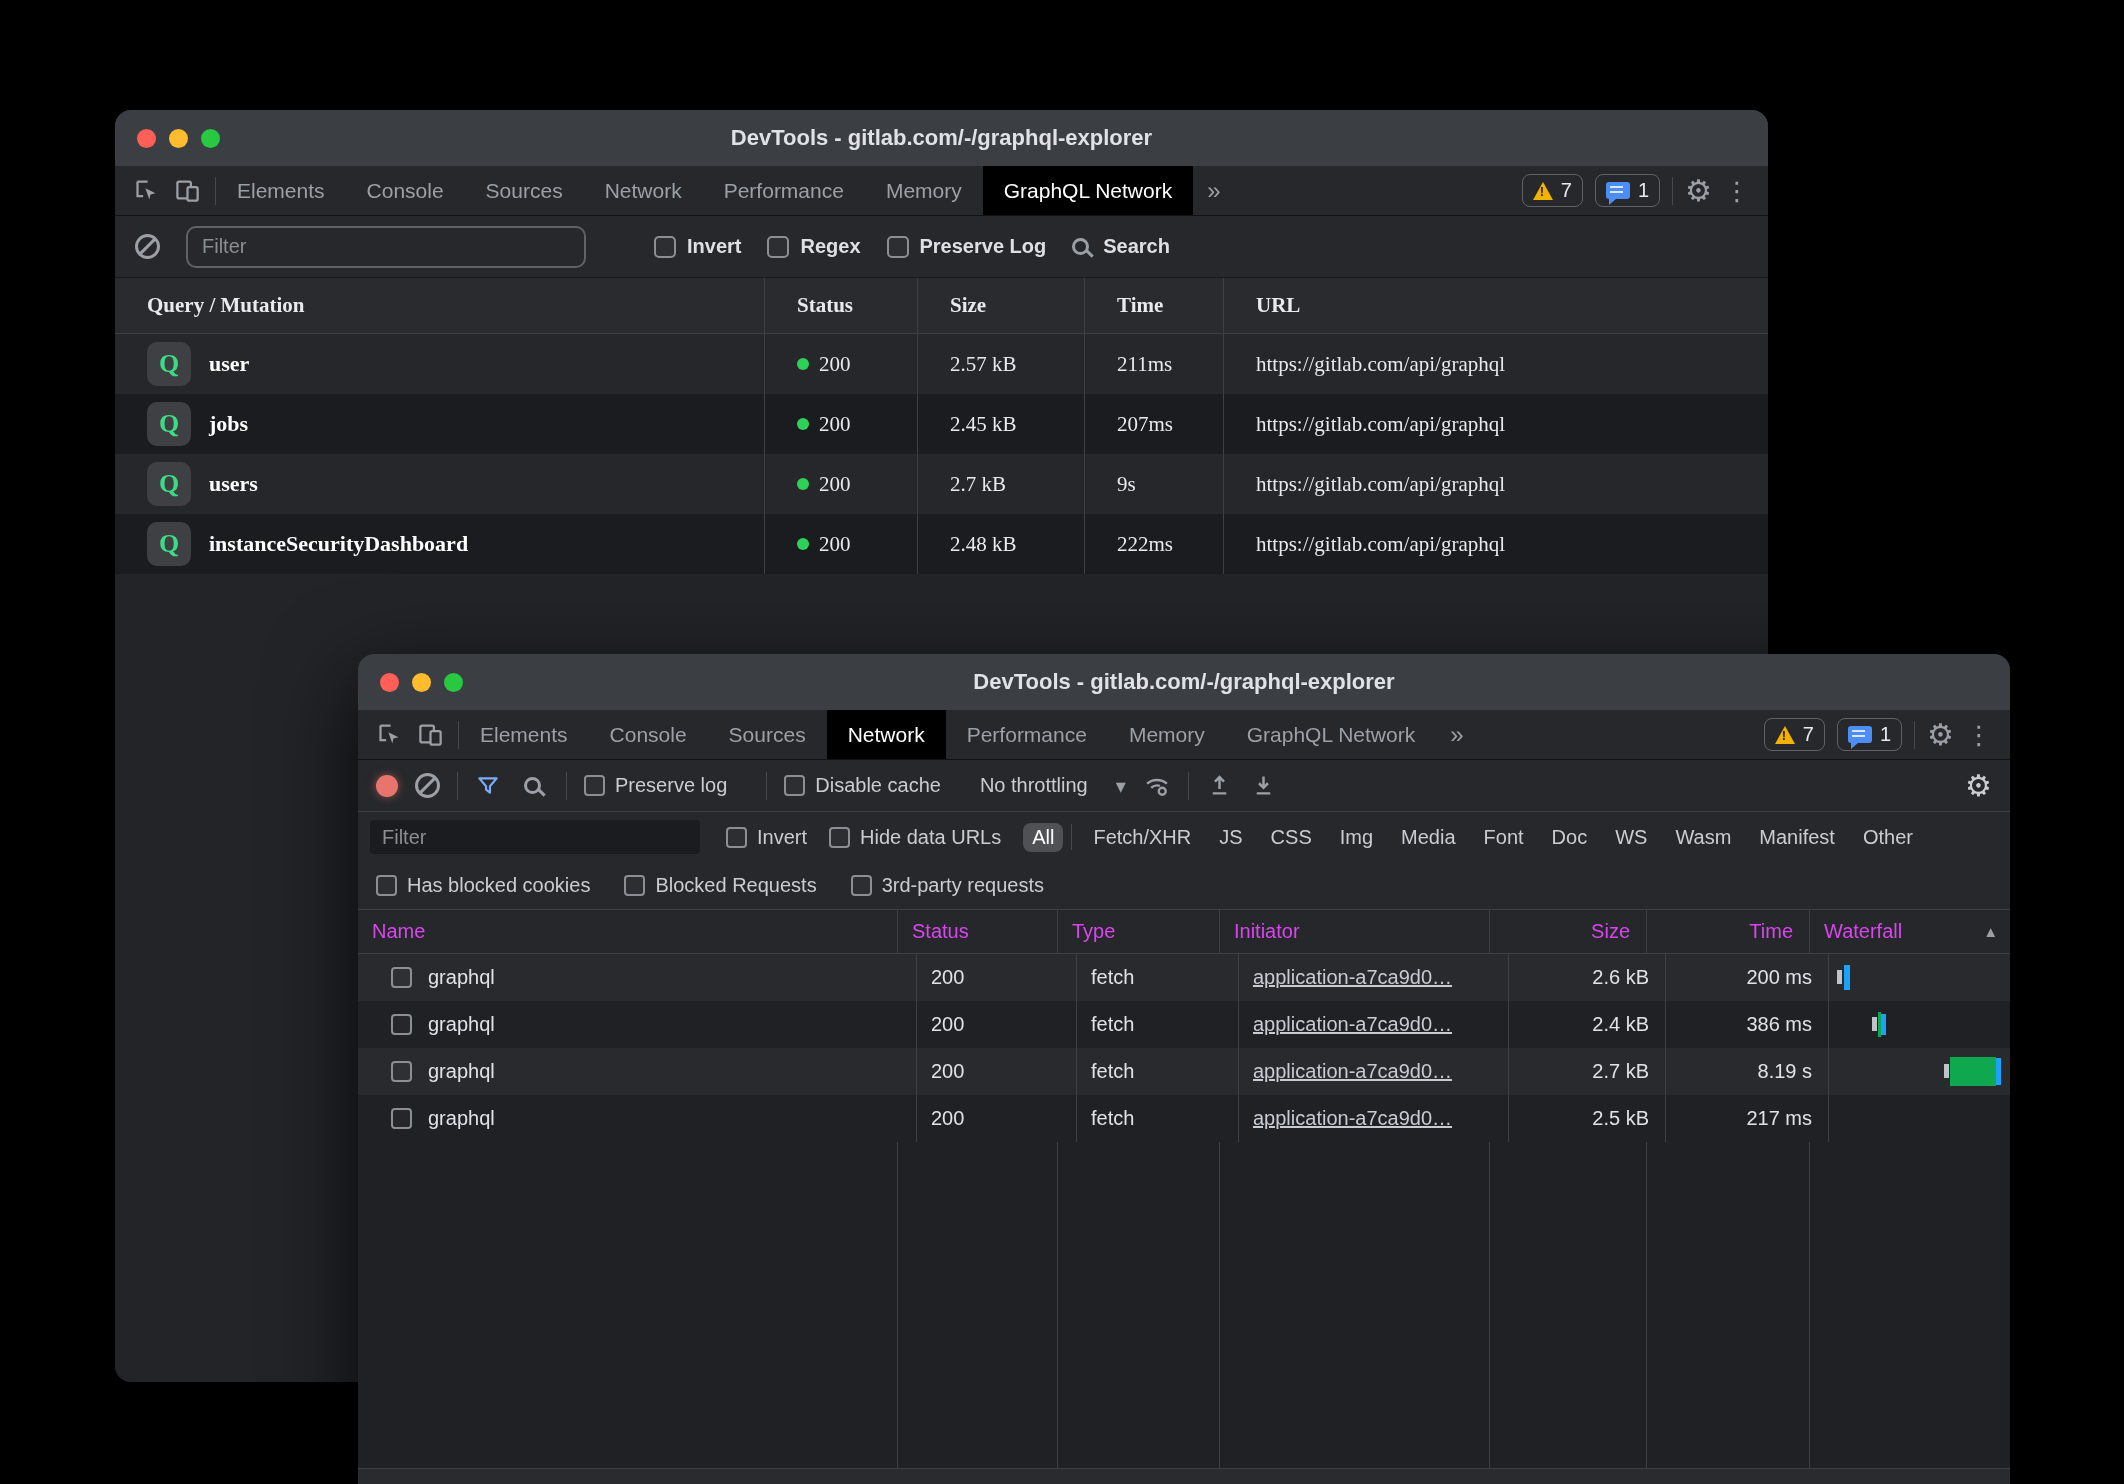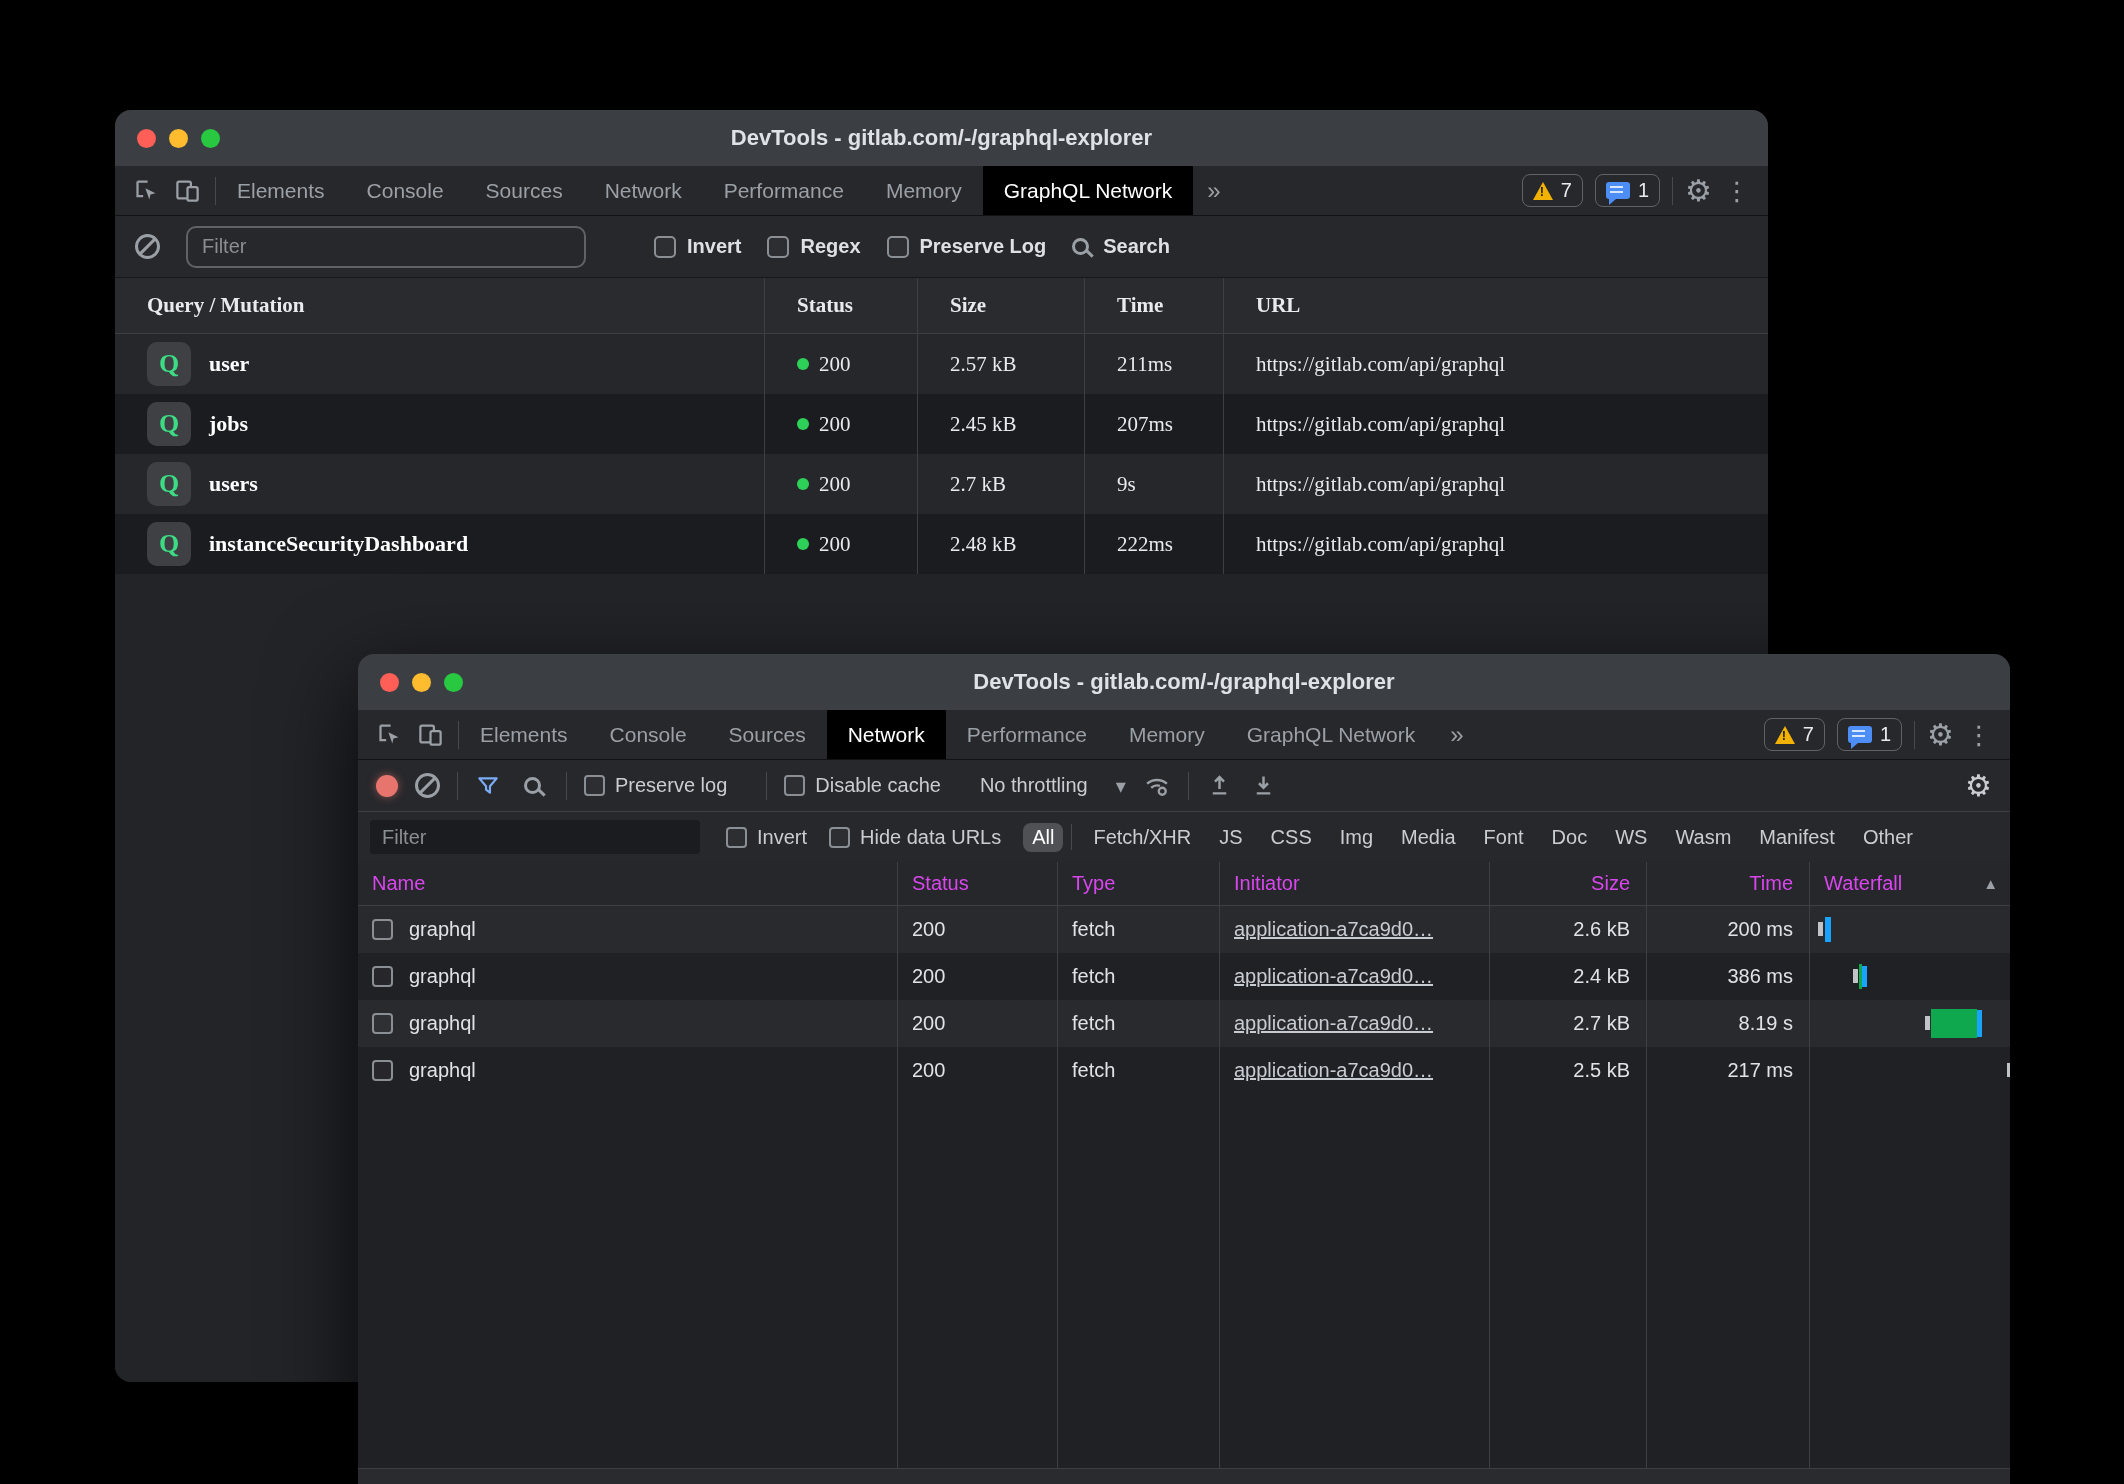--- a/index.html
+++ b/index.html
@@ -93,21 +93,21 @@
     padding:0 18px; border-bottom:1px solid #3c4043; }
   .net-optionsrow .cb-item2 { margin-right:34px; }
 
   .net-grid { display:grid; grid-template-columns:539px 160px 162px 270px 157px 163px 1fr; }
   .net-head { height:44px; flex:0 0 44px; background:#26272a; border-bottom:1px solid #3c4043;
     font-size:20px; color:#d946ef; }
   .net-head > div, .net-row > div { display:flex; align-items:center; padding-left:14px; overflow:hidden; }
   .net-head > div + div, .net-row > div + div, .net-empty > div + div { border-left:1px solid #3c4043; }
   .net-head .num, .net-row .num { justify-content:flex-end; padding-right:16px; }
   .net-head .wf-h { justify-content:space-between; padding-right:12px; }
-  .net-row { height:47px; flex:0 0 47px; font-size:20px; color:#dfe3e8; }
+  .net-row { height:47px; flex:0 0 47px; font-size:20px; color:#dfe3e8;padding-left:19px; }
   .net-row.odd { background:#292a2e; } .net-row.even { background:#202125; }
   .net-row .name { gap:16px; }
   .initiator { text-decoration:underline; color:#c7cbd2; white-space:nowrap; }
   .wf-cell { position:relative; padding-left:0 !important; }
   .wf-bar { position:absolute; }
   .wf-tick { width:5px; height:14px; top:16px; background:#c0c3c7; }
   .wf-blue { background:#1aa3fc; }
   .wf-green { background:#0fa84e; }
   .net-empty { flex:1; background:#202125; }
   .net-empty > div { height:100%; }
@@ -348,20 +348,34 @@
       <span class="chip">Img</span>
       <span class="chip">Media</span>
       <span class="chip">Font</span>
       <span class="chip">Doc</span>
       <span class="chip">WS</span>
       <span class="chip">Wasm</span>
       <span class="chip">Manifest</span>
       <span class="chip">Other</span>
     </div>
 
+    <div class="net-optionsrow">
+      <label class="cb-item2">
+        <span class="cb small"></span>
+        <span>Has blocked cookies</span>
+      </label>
+      <label class="cb-item2">
+        <span class="cb small"></span>
+        <span>Blocked Requests</span>
+      </label>
+      <label class="cb-item2">
+        <span class="cb small"></span>
+        <span>3rd-party requests</span>
+      </label>
+    </div>
 
     <div class="net-grid net-head">
       <div>Name</div>
       <div>Status</div>
       <div>Type</div>
       <div>Initiator</div>
       <div class="num">Size</div>
       <div class="num">Time</div>
       <div class="wf-h">
         <span>Waterfall</span>

